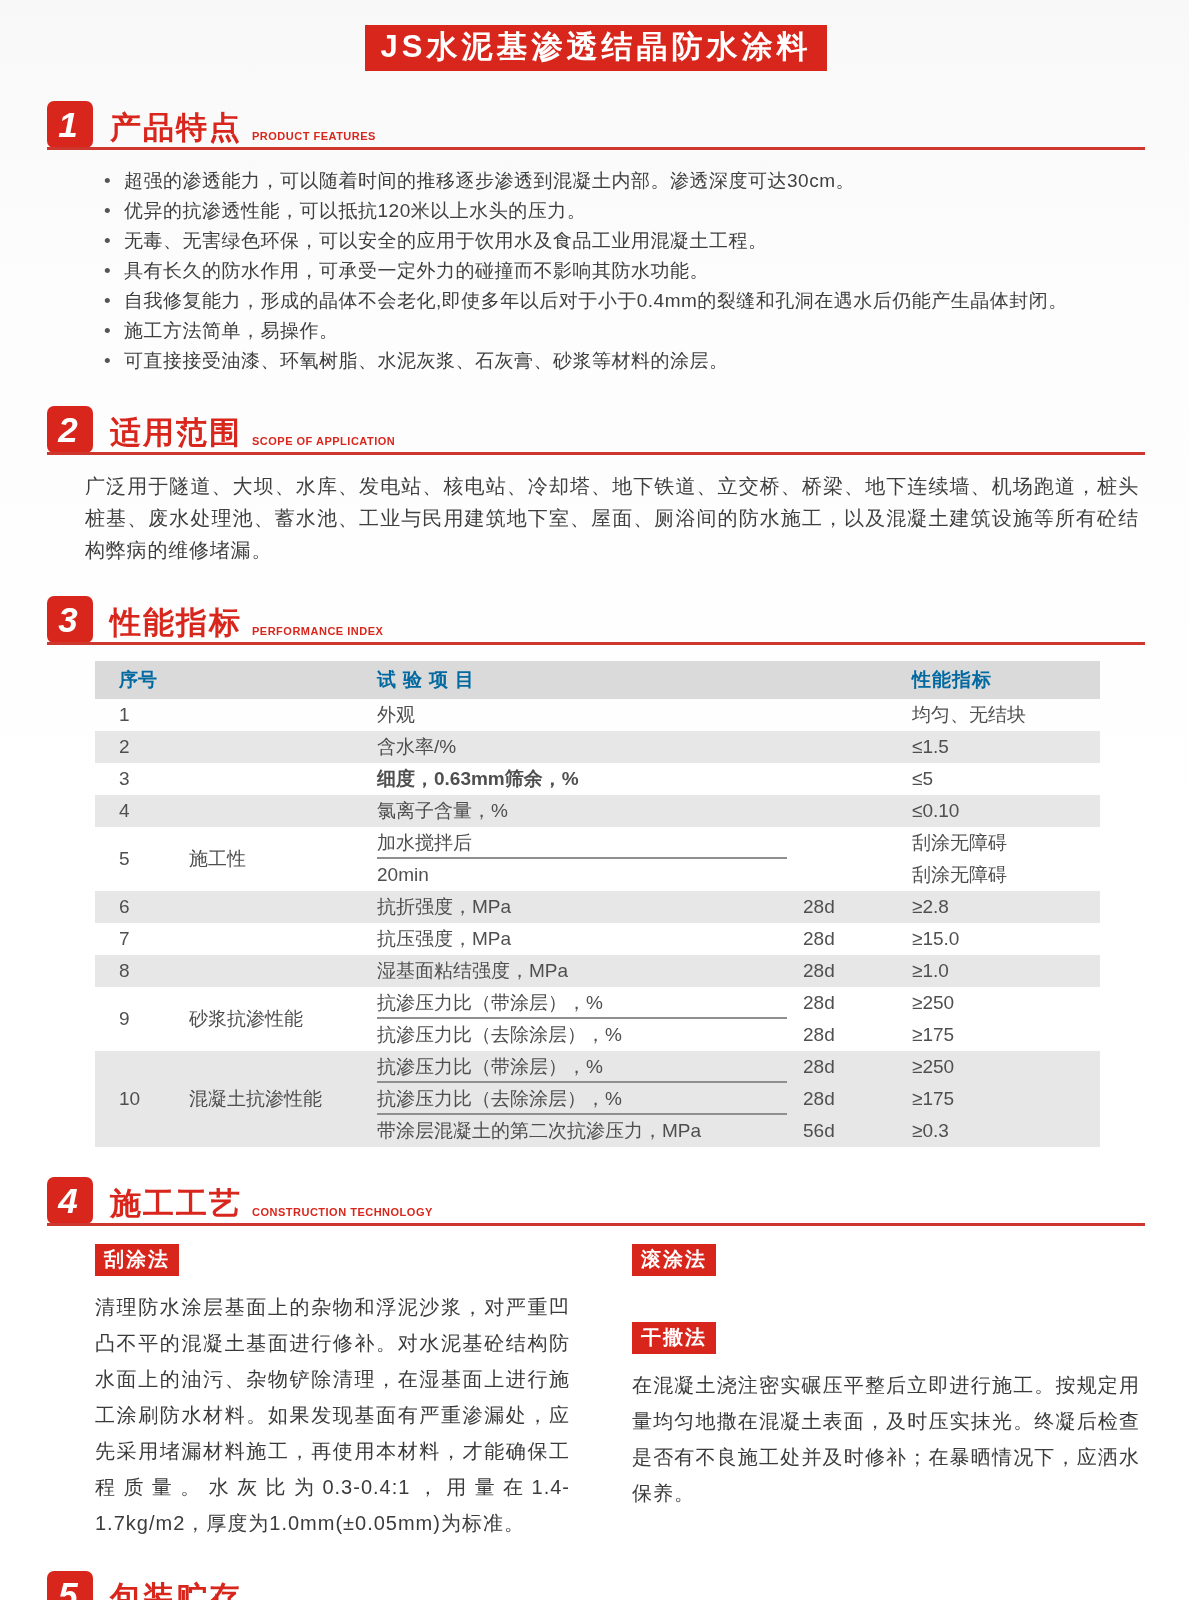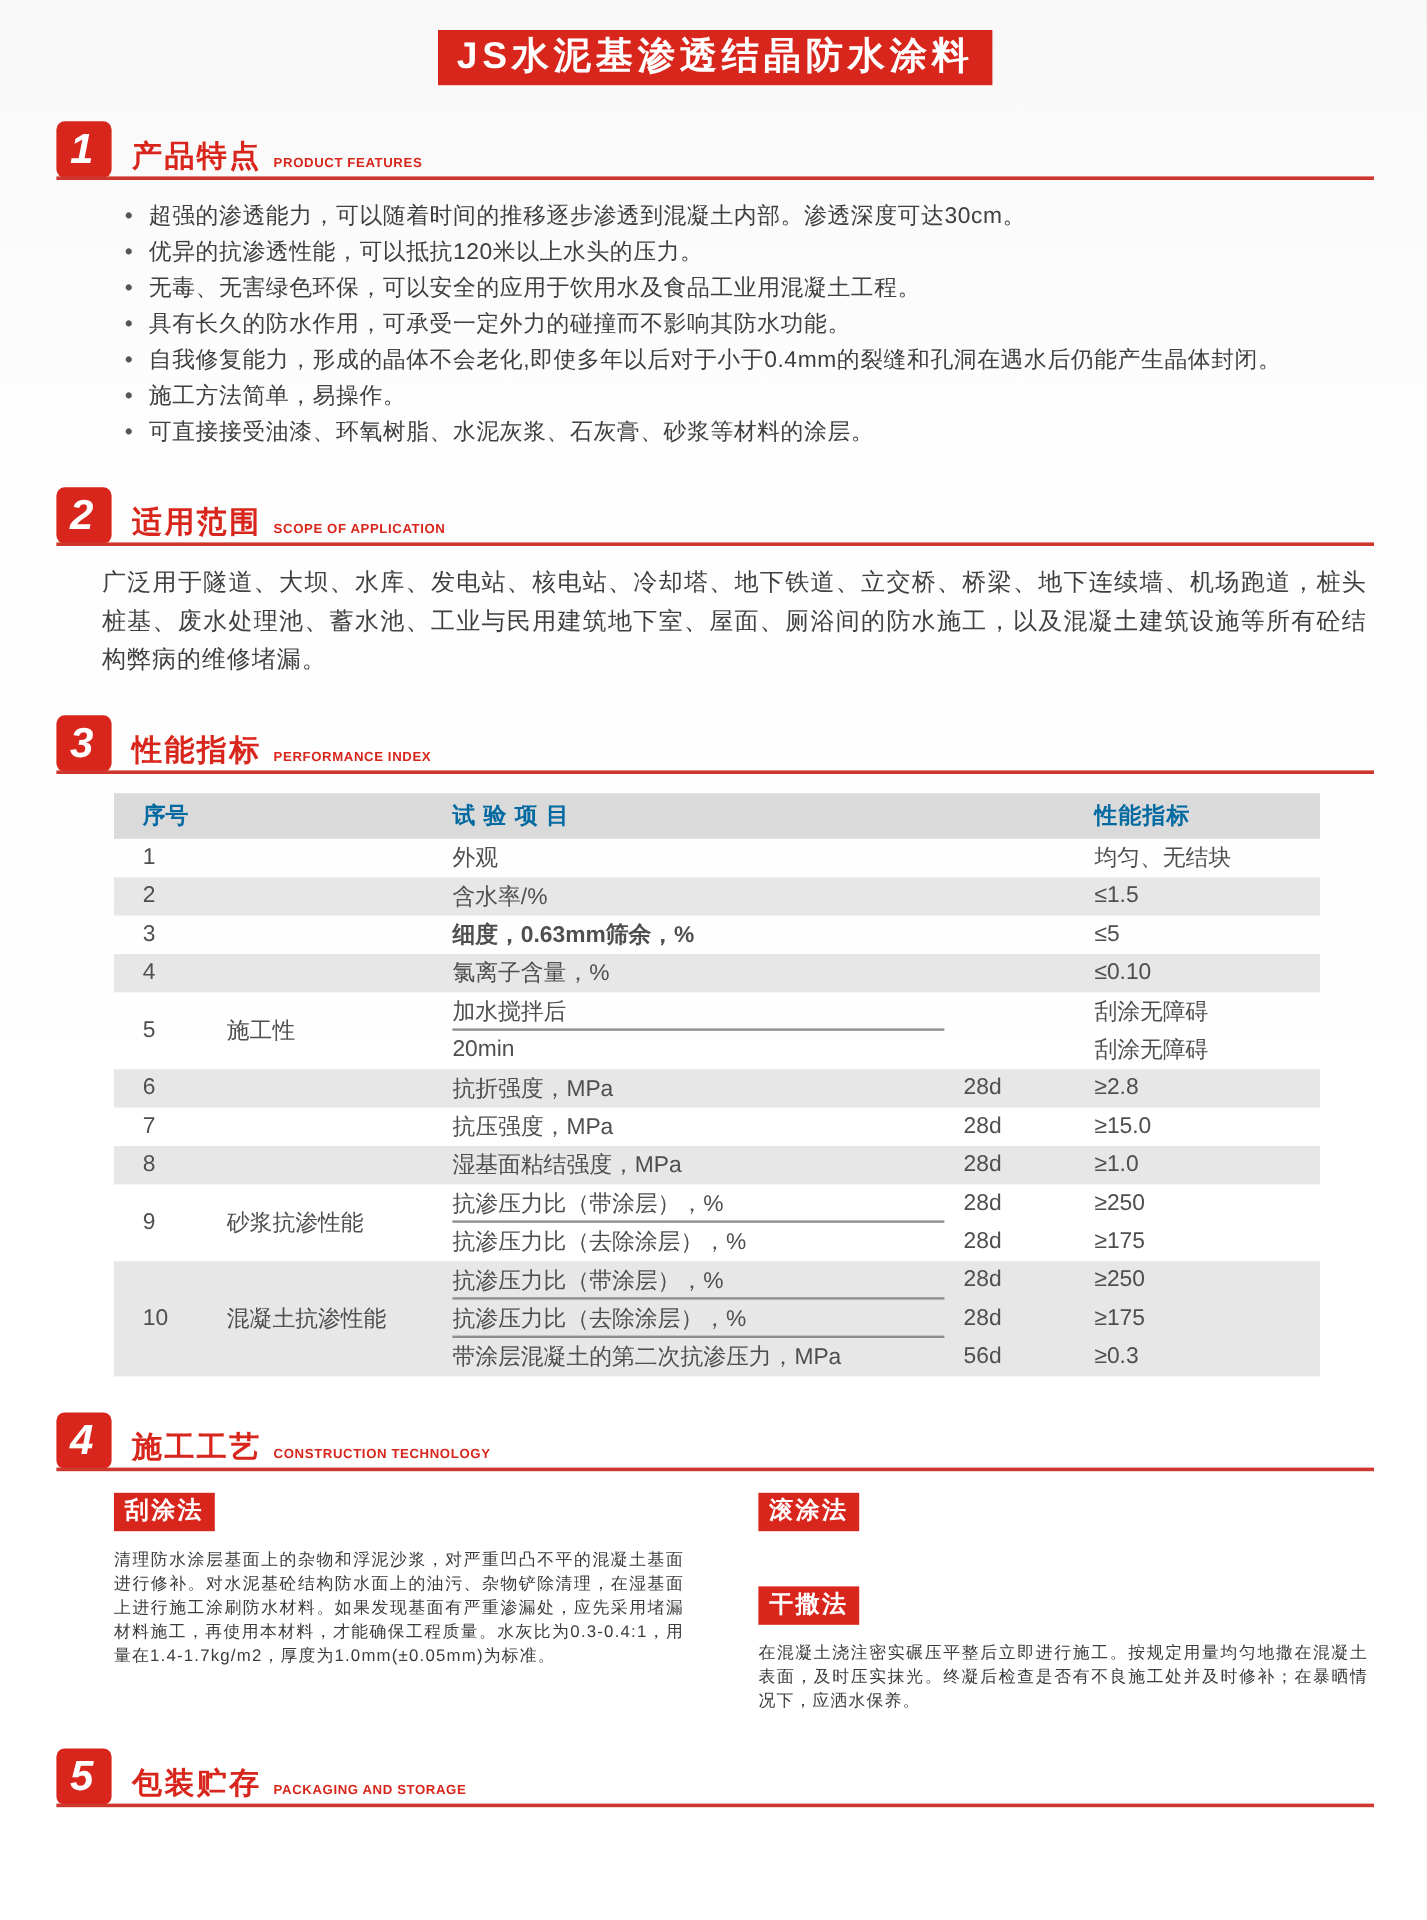--- a/index.html
+++ b/index.html
@@ -35,21 +35,21 @@
     content:"";position:absolute;left:0;right:0;bottom:0;
     height:3px;background:var(--line-red);
   }
   .sec-num{
     width:46px;height:47px;background:var(--red);border-radius:7px;
     color:#fff;font-size:35px;font-weight:bold;font-style:italic;
     display:flex;align-items:center;justify-content:center;
     margin-bottom:-3px;padding-right:4px;flex:0 0 auto;
   }
   .sec-title{
-    color:var(--red);font-size:25px;font-weight:bold;
+    color:var(--red);font-size:31px;font-weight:bold;
     letter-spacing:2px;margin-left:17px;line-height:1;
     padding-bottom:2px;
   }
   .sec-sub{
     color:var(--red);font-size:11px;font-weight:bold;
     margin-left:10px;padding-bottom:3px;letter-spacing:0.5px;
   }
   
   .bullets{list-style:none;margin:16px 0 0 57px;}
   .bullets li{
@@ -89,21 +89,21 @@
   
   .construction{display:flex;gap:62px;margin:18px 0 0 48px;}
   .col-left{width:475px;flex:0 0 auto;}
   .col-right{width:508px;flex:0 0 auto;}
   .method-badge{
     display:inline-block;background:var(--red);color:#fff;
     font-size:20px;font-weight:bold;letter-spacing:2px;
     padding:3px 9px 5px;line-height:1.2;
   }
   .method-text{
-    margin-top:13px;font-size:14px;line-height:20px;color:#3b3b3b;
+    margin-top:13px;font-size:20px;line-height:36px;color:#3b3b3b;
     letter-spacing:1px;text-align:justify;
   }
   .badge-gap{height:46px;}
 </style>
 </head>
 <body>
 
 <div class="page">
 
   <div class="title-wrap">

